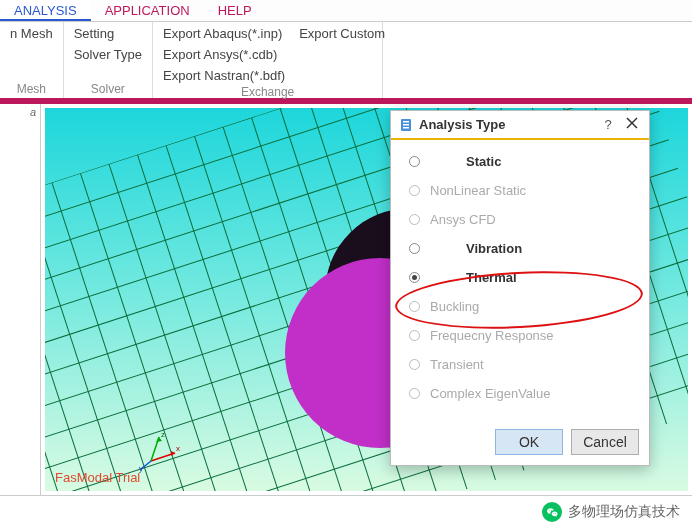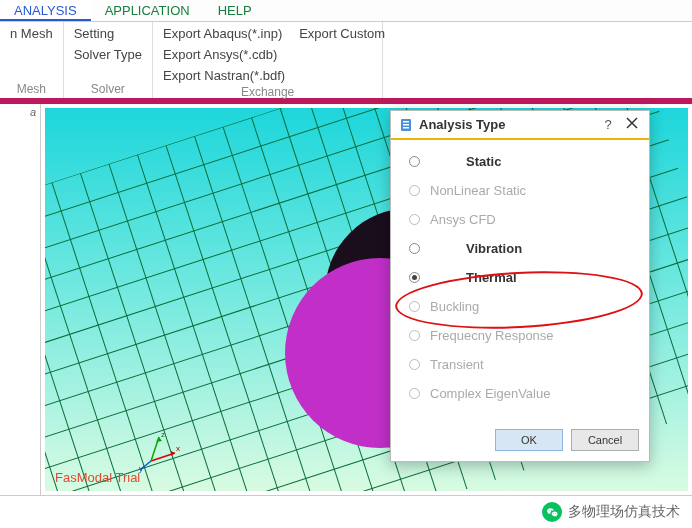--- a/index.html
+++ b/index.html
@@ -1,20 +1,20 @@
 <!DOCTYPE html>
 <html><head>
 <meta charset="utf-8">
 <style>
 * { box-sizing: border-box; margin: 0; padding: 0; font-family: "Segoe UI", Tahoma, sans-serif; }
 body { width: 692px; height: 528px; background: #fff; overflow: hidden; position: relative; font-size: 13px; color: #333; }
 
 
 .menubar { display: flex; height: 22px; border-bottom: 1px solid #ccc; background: #fdfdfd; }
-.menubar .mitem { padding: 3px 14px; color: #15803d; }
+.menubar .mitem { padding: 3px 14px; color: #be185d; }
 .menubar .mitem.active { color: #2a5ad0; border-bottom: 2px solid #2a5ad0; background: #fff; }
 
 
 .ribbon { display: flex; height: 82px; border-bottom: 6px solid #be185d; background: #fff; }
 .ribbon-group { border-right: 1px solid #ddd; display: flex; flex-direction: column; justify-content: space-between; padding: 4px 10px 2px; }
 .ribbon-group .items { display: flex; flex-direction: column; gap: 6px; }
 .ribbon-group .items.h { flex-direction: row; gap: 14px; }
 .ribbon-group .label { text-align: center; color: #888; font-size: 12px; padding-top: 2px; }
 .ribbon-item { color: #444; font-size: 13px; white-space: nowrap; }
 
@@ -47,21 +47,21 @@
 .dlg-title .close { width: 18px; text-align: center; }
 .dlg-body { padding: 14px 18px 6px; }
 .radio-row { display: flex; align-items: center; gap: 10px; margin-bottom: 14px; }
 .radio-row .r { width: 11px; height: 11px; border: 1px solid #888; border-radius: 50%; display: inline-flex; align-items: center; justify-content: center; }
 .radio-row .r.sel::after { content: ""; width: 5px; height: 5px; background: #444; border-radius: 50%; }
 .radio-row.disabled { color: #aaa; }
 .radio-row.disabled .r { border-color: #bbb; }
 .radio-row .lbl { flex: 1; }
 .radio-row.bold .lbl { font-weight: 600; margin-left: 36px; }
 .dlg-foot { display: flex; justify-content: flex-end; gap: 8px; padding: 8px 10px 10px; }
-.btn { min-width: 68px; padding: 4px 0; text-align: center; background: #e8e8e8; border: 1px solid #adadad; font-size: 11px; }
+.btn { min-width: 68px; padding: 4px 0; text-align: center; background: #e8e8e8; border: 1px solid #adadad; font-size: 14px; }
 .btn.primary { background: #d6e6f5; border-color: #8fb7de; }
 
 
 .anno { position: absolute; left: 395px; top: 272px; width: 248px; height: 56px; border: 2px solid #d11; border-radius: 50%; pointer-events: none; transform: rotate(-3deg); }
 
 
 .footer { position: absolute; bottom: 0; left: 0; right: 0; height: 32px; display: flex; align-items: center; justify-content: flex-end; padding-right: 12px; gap: 6px; background: #fff; }
 .footer .picon { width: 20px; height: 20px; border-radius: 50%; background: #07c160; display: inline-flex; align-items: center; justify-content: center; }
 .footer .picon svg { width: 13px; height: 13px; }
 .footer .ptext { color: #666; font-size: 14px; }

